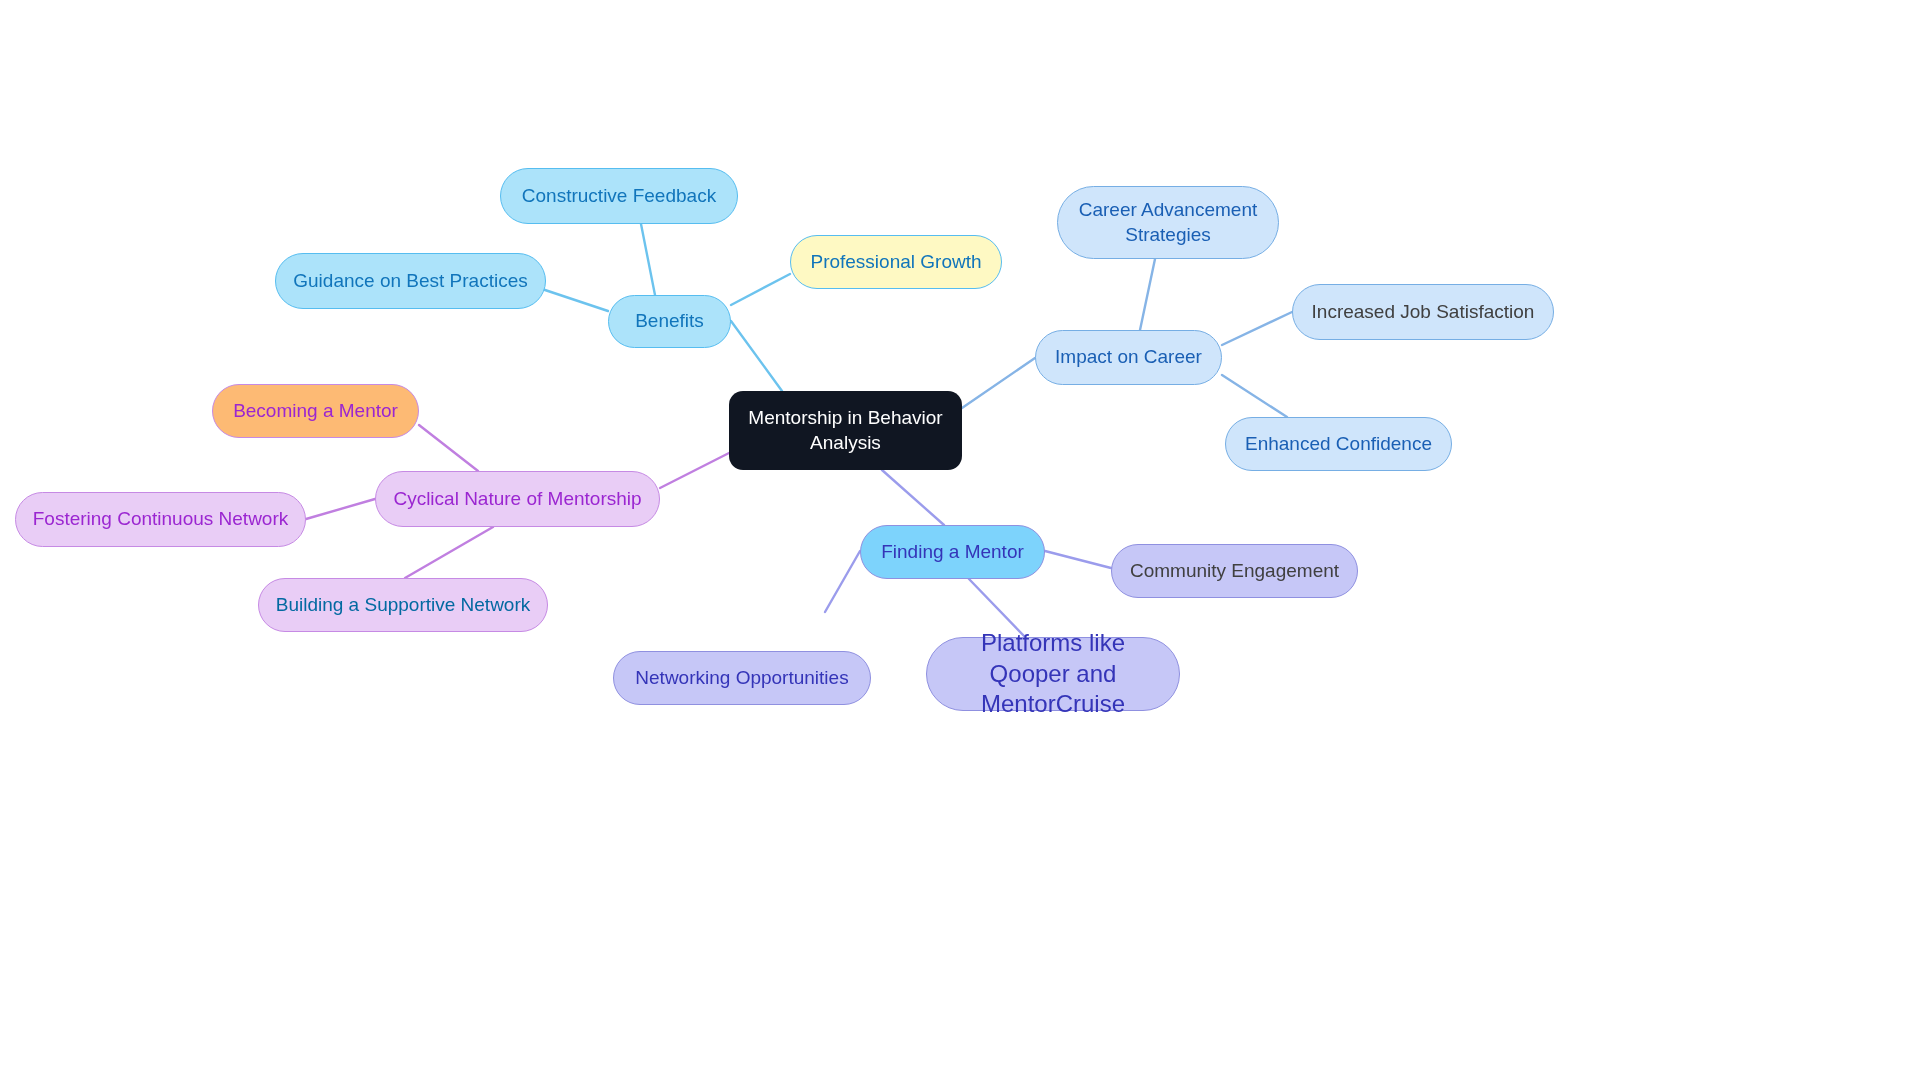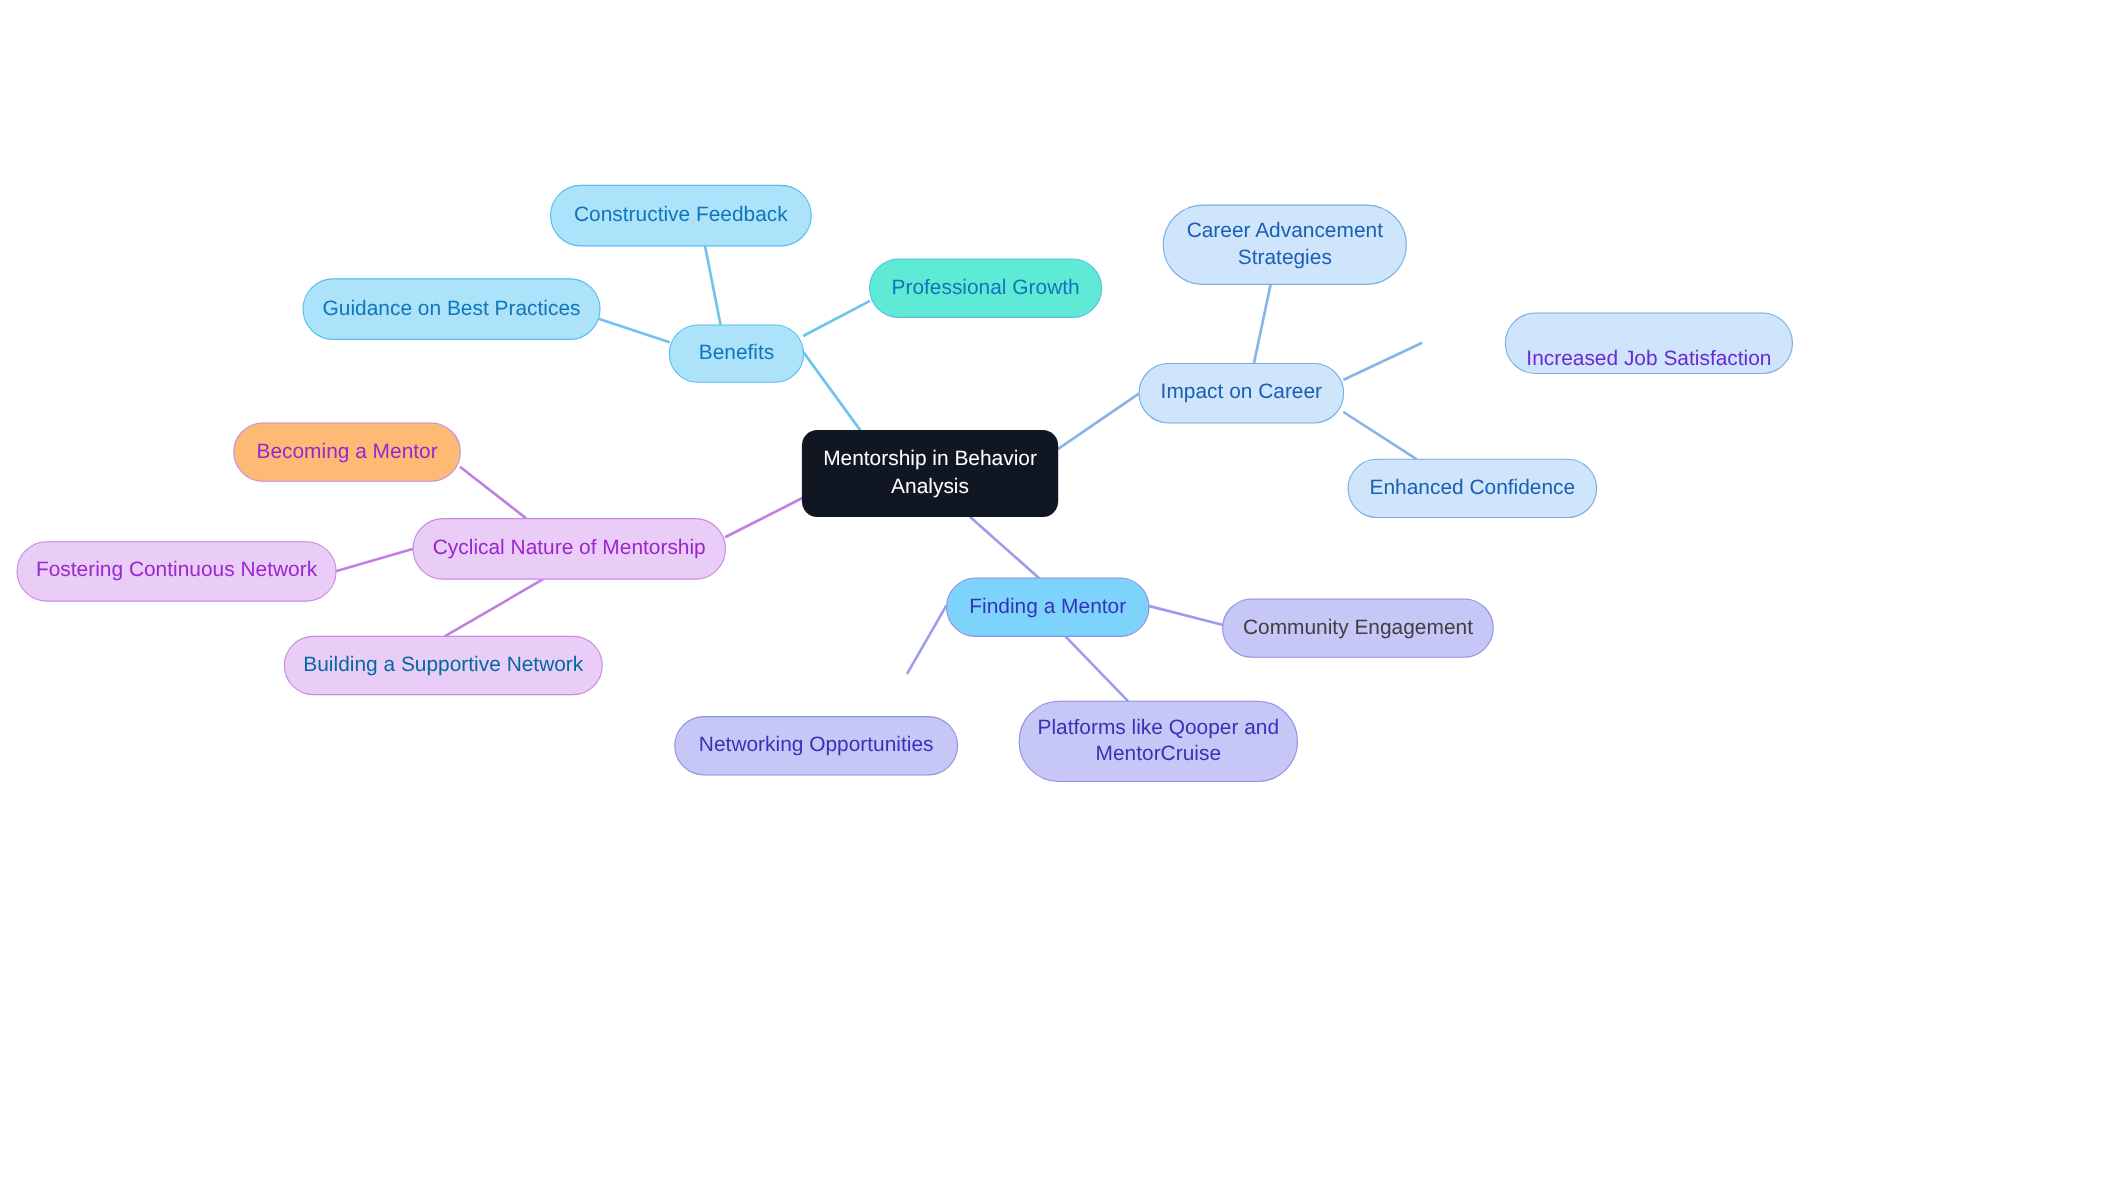--- a/index.html
+++ b/index.html
@@ -73,29 +73,29 @@
       <path d="M 478 471 L 419 425" fill="none" stroke="#c07fe0" stroke-width="2.4" stroke-linecap="round"></path>
       <path d="M 375 499 L 306 519" fill="none" stroke="#c07fe0" stroke-width="2.4" stroke-linecap="round"></path>
       <path d="M 493 527 L 405 578" fill="none" stroke="#c07fe0" stroke-width="2.4" stroke-linecap="round"></path>
     </svg>
   <div id="nodes">
       <div class="node root" style="left: 729px; top: 391px; width: 233px; height: 79px; font-size: 19px; background: rgb(16, 22, 34); color: rgb(255, 255, 255);"><span class="node-label">Mentorship in Behavior
 Analysis</span></div>
       <div class="node" style="left: 608px; top: 295px; width: 123px; height: 53px; font-size: 19px; background: rgb(172, 227, 250); border-color: rgb(86, 189, 240); color: rgb(17, 117, 187);"><span class="node-label">Benefits</span></div>
       <div class="node" style="left: 500px; top: 168px; width: 238px; height: 56px; font-size: 19px; background: rgb(172, 227, 250); border-color: rgb(86, 189, 240); color: rgb(17, 117, 187);"><span class="node-label">Constructive Feedback</span></div>
       <div class="node" style="left: 275px; top: 253px; width: 271px; height: 56px; font-size: 19px; background: rgb(172, 227, 250); border-color: rgb(86, 189, 240); color: rgb(17, 117, 187);"><span class="node-label">Guidance on Best Practices</span></div>
-      <div class="node" style="left: 790px; top: 235px; width: 212px; height: 54px; font-size: 19px; background: #5eead4; border-color: rgb(86, 189, 240); color: rgb(17, 117, 187);"><span class="node-label">Professional Growth</span></div>
+      <div class="node" style="left: 790px; top: 235px; width: 212px; height: 54px; font-size: 19px; background: #fef9c3; border-color: rgb(86, 189, 240); color: rgb(17, 117, 187);"><span class="node-label">Professional Growth</span></div>
       <div class="node" style="left: 1035px; top: 330px; width: 187px; height: 55px; font-size: 19px; background: rgb(207, 229, 251); border-color: rgb(118, 174, 228); color: rgb(26, 95, 180);"><span class="node-label">Impact on Career</span></div>
       <div class="node" style="left: 1057px; top: 186px; width: 222px; height: 73px; font-size: 19px; background: rgb(207, 229, 251); border-color: rgb(118, 174, 228); color: rgb(26, 95, 180);"><span class="node-label">Career Advancement
 Strategies</span></div>
-      <div class="node" style="left: 1368px; top: 284px; width: 262px; height: 56px; font-size: 19px; background: rgb(207, 229, 251); border-color: rgb(118, 174, 228); color: #6d28d9; align-items: flex-end;"><span class="node-label">Increased Job Satisfaction</span></div>
+      <div class="node" style="left: 1292px; top: 284px; width: 262px; height: 56px; font-size: 19px; background: rgb(207, 229, 251); border-color: rgb(118, 174, 228); color: #404040;"><span class="node-label">Increased Job Satisfaction</span></div>
       <div class="node" style="left: 1225px; top: 417px; width: 227px; height: 54px; font-size: 19px; background: rgb(207, 229, 251); border-color: rgb(118, 174, 228); color: rgb(26, 95, 180);"><span class="node-label">Enhanced Confidence</span></div>
       <div class="node" style="left: 860px; top: 525px; width: 185px; height: 54px; font-size: 19px; background: #7dd3fc; border-color: rgb(143, 144, 224); color: rgb(52, 52, 184);"><span class="node-label">Finding a Mentor</span></div>
       <div class="node" style="left: 1111px; top: 544px; width: 247px; height: 54px; font-size: 19px; background: rgb(198, 199, 247); border-color: rgb(143, 144, 224); color: #404040;"><span class="node-label">Community Engagement</span></div>
       <div class="node" style="left: 613px; top: 612px; width: 258px; height: 54px; font-size: 19px; background: rgb(198, 199, 247); border-color: rgb(143, 144, 224); color: rgb(52, 52, 184); margin-top: 39px;"><span class="node-label">Networking Opportunities</span></div>
-      <div class="node" style="left: 926px; top: 637px; width: 254px; height: 74px; font-size: 19px; background: rgb(198, 199, 247); border-color: rgb(143, 144, 224); color: rgb(52, 52, 184);"><span class="node-label">Platforms like Qooper and
+      <div class="node" style="left: 926px; top: 637px; width: 254px; height: 74px; font-size: 24px; background: rgb(198, 199, 247); border-color: rgb(143, 144, 224); color: rgb(52, 52, 184);"><span class="node-label">Platforms like Qooper and
 MentorCruise</span></div>
       <div class="node" style="left: 375px; top: 471px; width: 285px; height: 56px; font-size: 19px; background: rgb(233, 205, 246); border-color: rgb(198, 138, 228); color: rgb(155, 38, 209);"><span class="node-label">Cyclical Nature of Mentorship</span></div>
       <div class="node" style="left: 212px; top: 384px; width: 207px; height: 54px; font-size: 19px; background: #fdba74; border-color: rgb(198, 138, 228); color: rgb(155, 38, 209);"><span class="node-label">Becoming a Mentor</span></div>
       <div class="node" style="left: 15px; top: 492px; width: 291px; height: 55px; font-size: 19px; background: rgb(233, 205, 246); border-color: rgb(198, 138, 228); color: rgb(155, 38, 209);"><span class="node-label">Fostering Continuous Network</span></div>
       <div class="node" style="left: 258px; top: 578px; width: 290px; height: 54px; font-size: 19px; background: rgb(233, 205, 246); border-color: rgb(198, 138, 228); color: #0369a1; justify-content: center;"><span class="node-label">Building a Supportive Network</span></div>
     </div>
 </div>
 
 </body></html>

